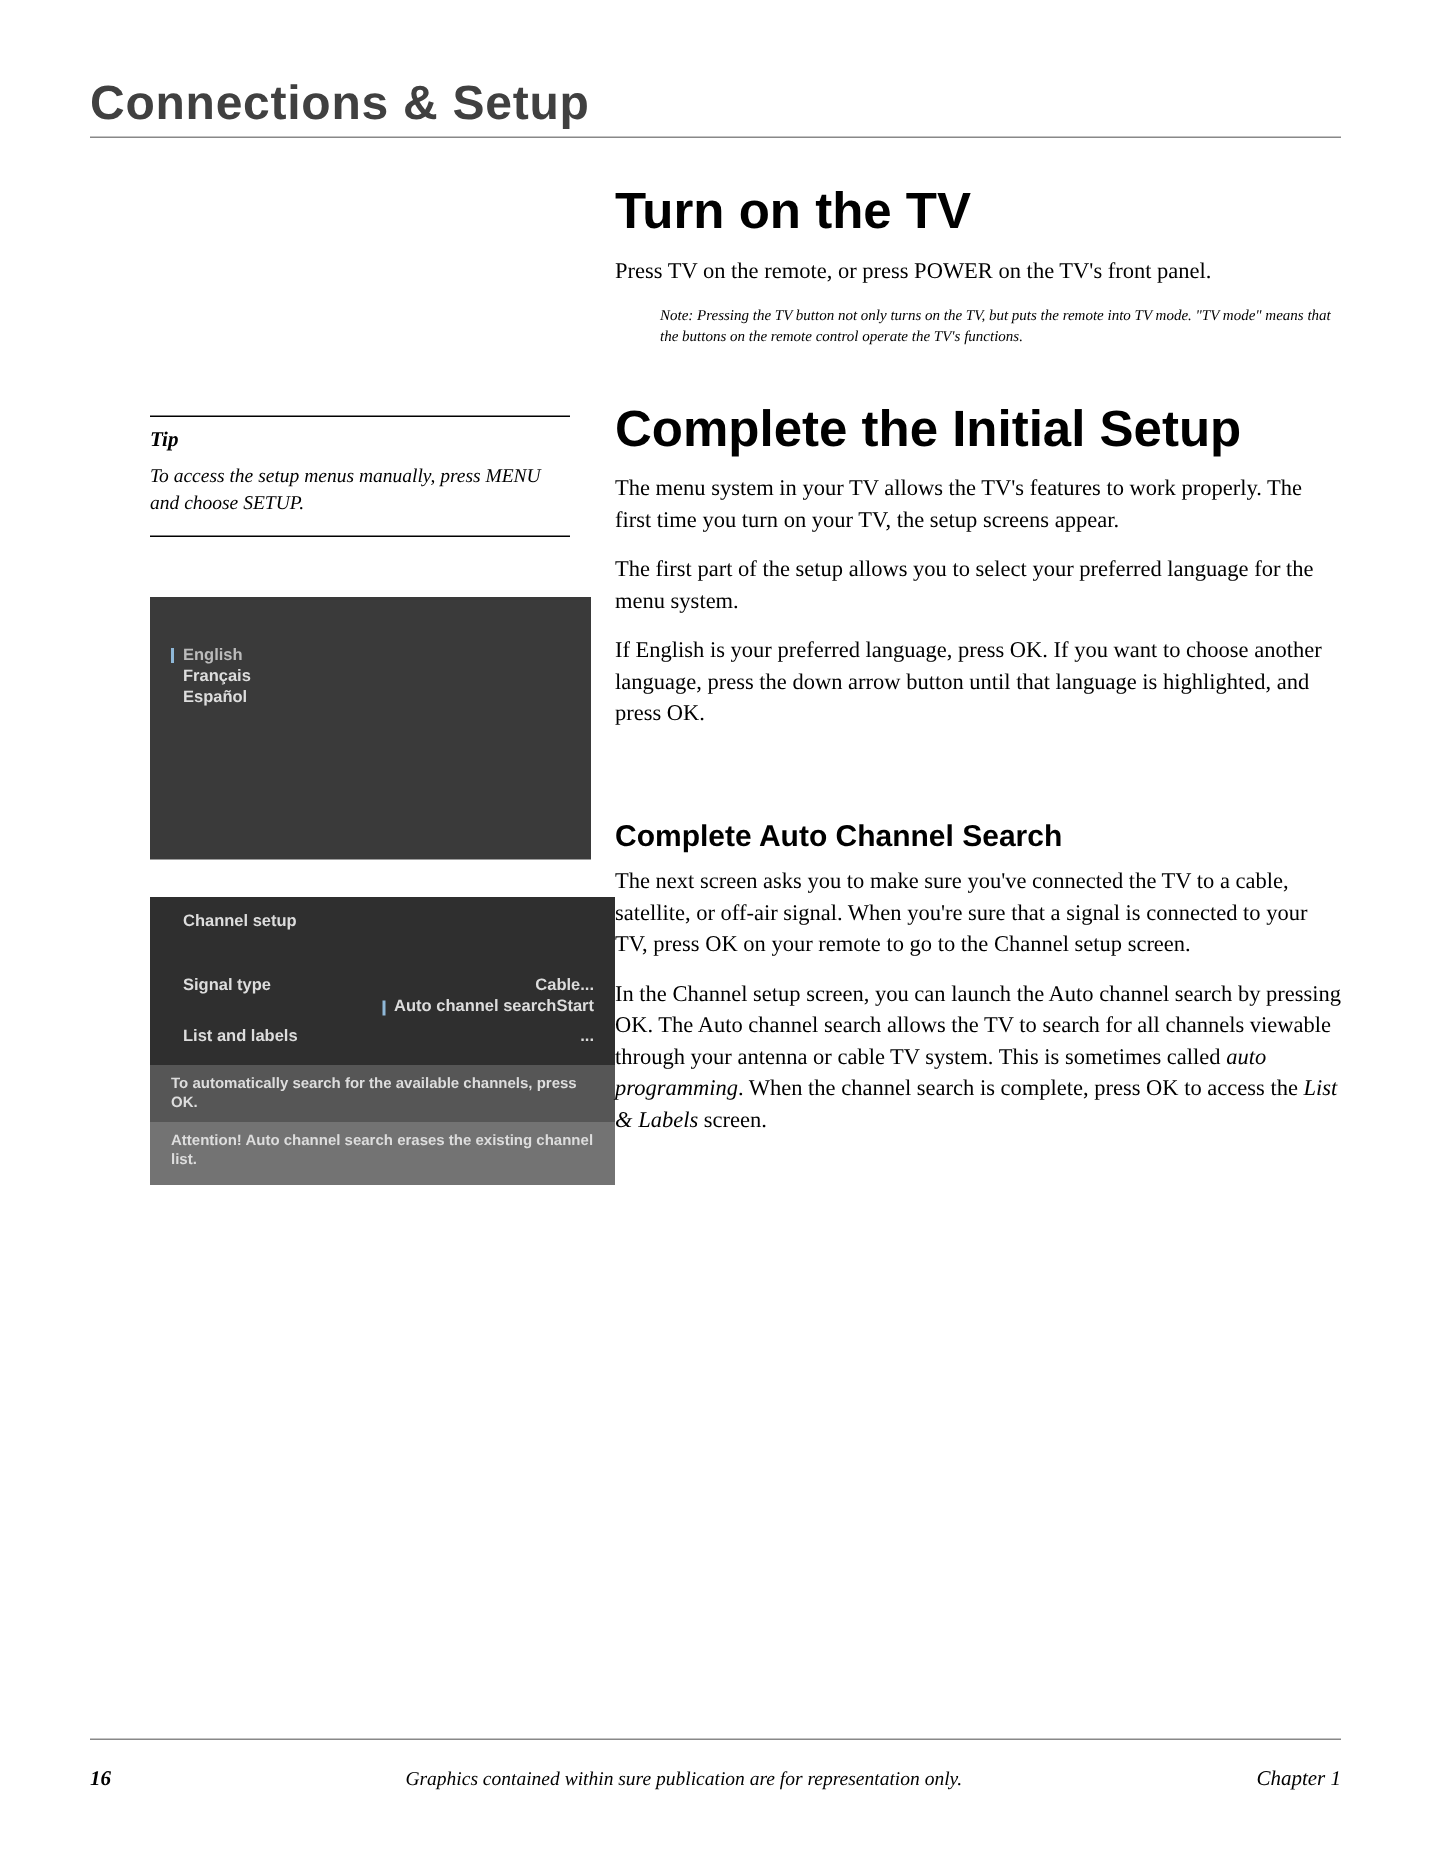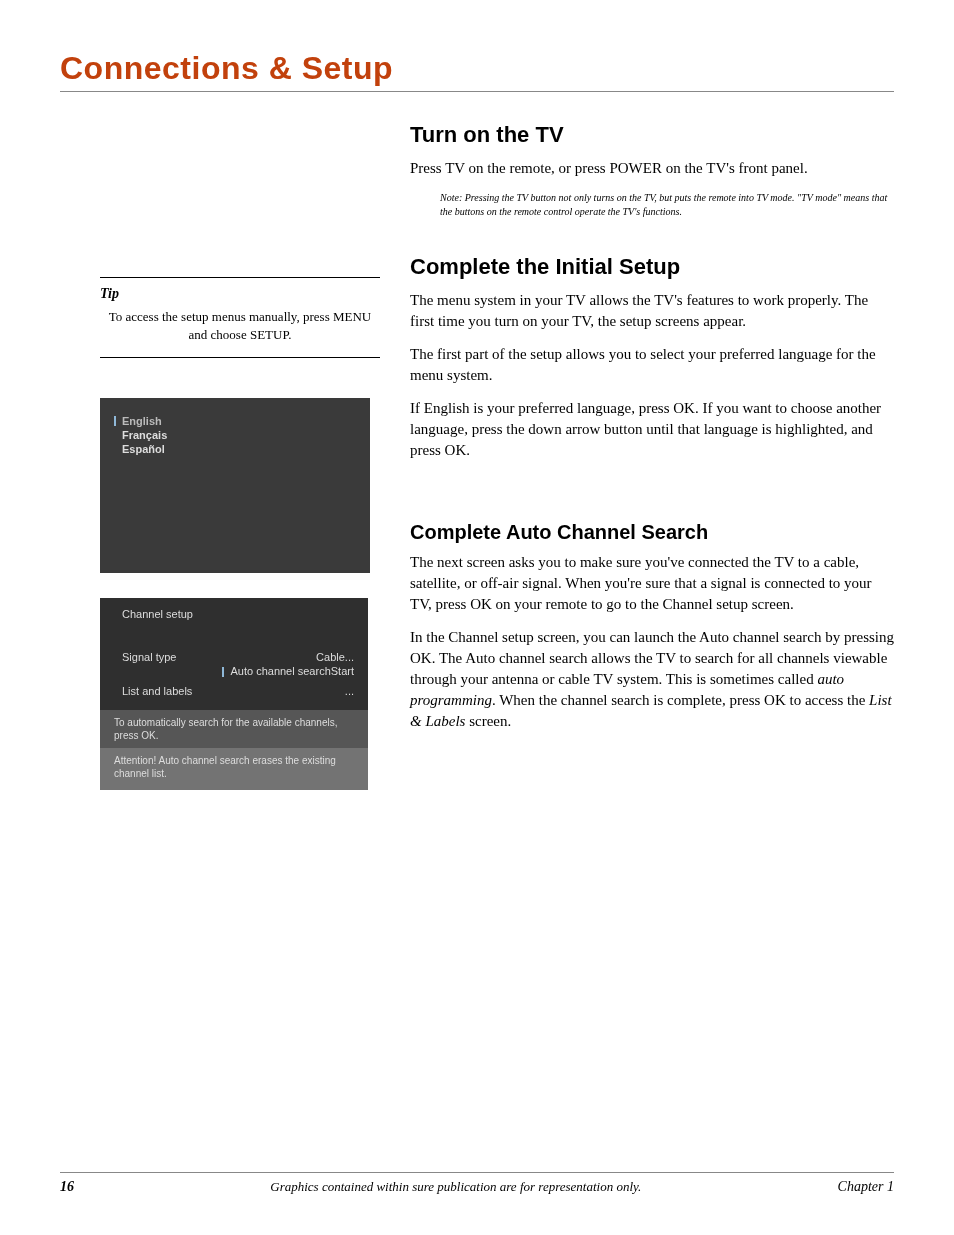--- a/index.html
+++ b/index.html
@@ -9,21 +9,21 @@
     background: #fff;
     width: 954px;
     height: 1235px;
     position: relative;
     padding: 50px 60px 40px 60px;
   }
   .page-header {
     font-family: Arial, Helvetica, sans-serif;
     font-weight: 900;
     font-size: 32px;
-    color: #c2410c;
+    color: #404040;
     letter-spacing: 0.5px;
     border-bottom: 1px solid #888;
     padding-bottom: 4px;
     margin-bottom: 30px;
   }
   .content {
     display: flex;
     gap: 30px;
   }
   .left-col {
@@ -31,21 +31,21 @@
     flex-shrink: 0;
     padding-top: 155px;
     margin-left: 40px;
   }
   .right-col {
     flex: 1;
   }
   h1 {
     font-family: Arial, Helvetica, sans-serif;
     font-weight: bold;
-    font-size: 22px;
+    font-size: 34px;
     margin-bottom: 10px;
     margin-top: 0;
   }
   h1.second { margin-top: 35px; }
   h2 {
     font-family: Arial, Helvetica, sans-serif;
     font-weight: bold;
     font-size: 20px;
     margin-top: 25px;
     margin-bottom: 8px;
@@ -67,29 +67,29 @@
     padding: 8px 0 14px 0;
     margin-bottom: 40px;
   }
   .tip-label {
     font-style: italic;
     font-weight: bold;
     font-size: 14px;
     margin-bottom: 6px;
   }
   .tip-text {
+    font-style: italic;
     font-size: 13px;
     line-height: 1.35;
-    text-align: center;
   }
   .lang-menu {
     background: #3a3a3a;
-    width: 270px;
+    width: 294px;
     height: 175px;
-    padding: 16px 0 0 0;
+    padding: 32px 0 0 0;
     font-family: Arial, Helvetica, sans-serif;
     font-size: 11px;
     font-weight: bold;
     color: #ddd;
     margin-bottom: 25px;
   }
   .lang-item {
     padding: 1px 0 1px 22px;
     position: relative;
   }
@@ -97,24 +97,24 @@
     content: "";
     position: absolute;
     left: 14px;
     top: 2px;
     width: 2px;
     height: 10px;
     background: #8fb8d8;
   }
   .lang-item.selected { color: #bbb; }
   .chan-menu {
-    width: 268px;
+    width: 310px;
     font-family: Arial, Helvetica, sans-serif;
     font-size: 11px;
-    font-weight: normal;
+    font-weight: bold;
     color: #ddd;
   }
   .chan-dark {
     background: #2f2f2f;
     padding: 10px 14px 12px 22px;
   }
   .chan-title { margin-bottom: 30px; }
   .chan-row {
     display: flex;
     justify-content: space-between;
@@ -146,21 +146,21 @@
     padding: 6px 14px 10px 14px;
     font-size: 10px;
     line-height: 1.3;
   }
   .footer {
     position: absolute;
     bottom: 40px;
     left: 60px;
     right: 60px;
     border-top: 1px solid #888;
-    padding-top: 6px;
+    padding-top: 18px;
     display: flex;
     justify-content: space-between;
     align-items: baseline;
     font-size: 14px;
     text-align: right;
   }
   .footer-left { font-weight: bold; font-style: italic; }
   .footer-center { font-style: italic; font-size: 13px; }
   .footer-right { font-style: italic; }
   .ital { font-style: italic; }

